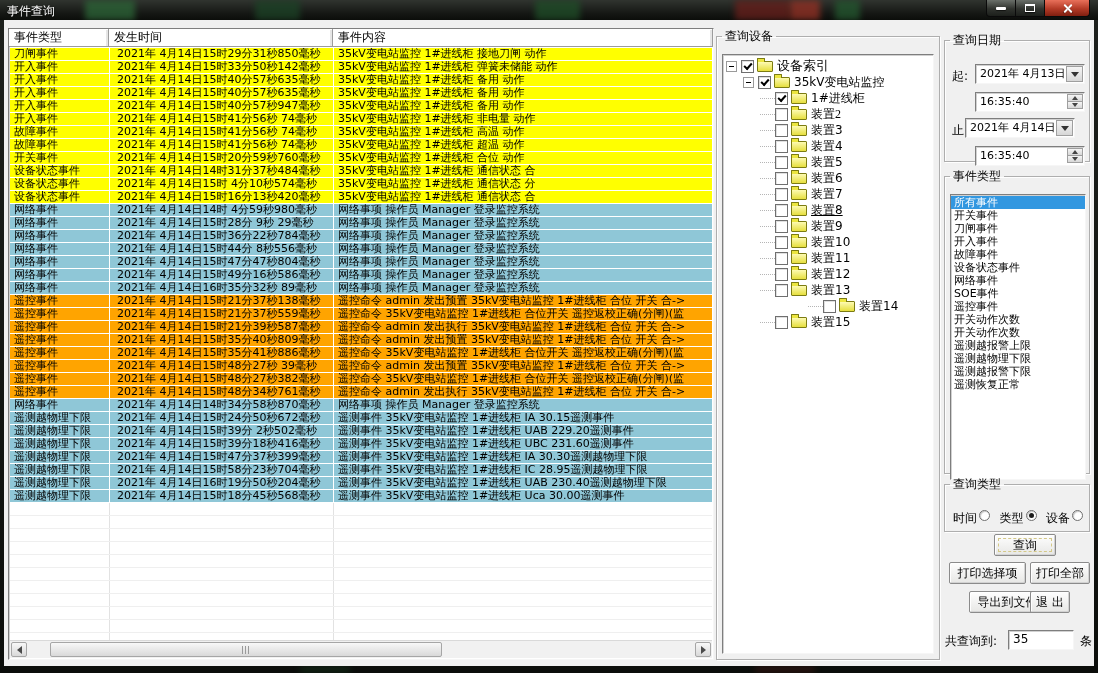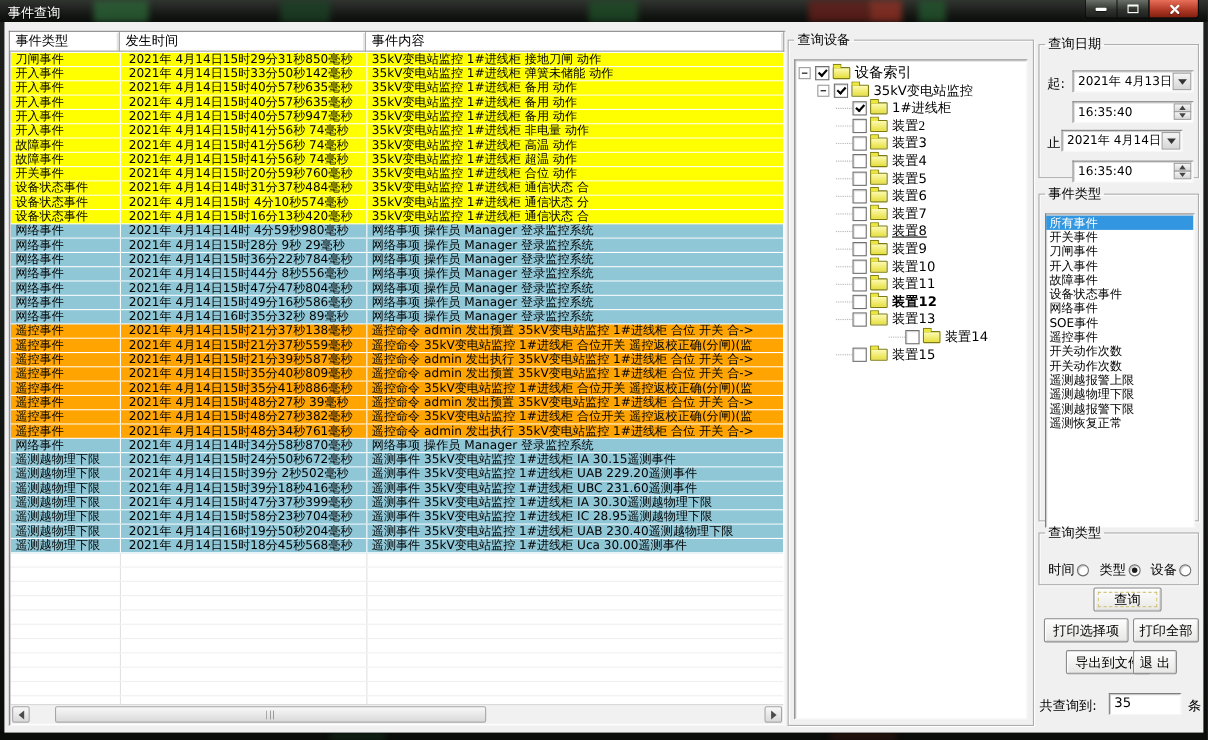--- a/index.html
+++ b/index.html
@@ -107,21 +107,21 @@
   .tri-u8{width:0;height:0;border:3px solid transparent;border-bottom:4px solid #444;margin-top:-3px;}
   .tri-d8{width:0;height:0;border:3px solid transparent;border-top:4px solid #444;margin-bottom:-3px;}
 
   .grp-type{left:940px;top:150px;width:146px;height:304px;}
   .listbox{position:absolute;left:5px;top:12px;width:136px;height:286px;box-sizing:border-box;
            overflow:hidden;padding-top:1px;}
   .li{height:13px;line-height:13px;font-size:11px;padding-left:3px;white-space:nowrap;overflow:hidden;}
 
   .grp-qtype{left:940px;top:458px;width:146px;height:54px;}
   .radio-row{position:absolute;left:8px;right:6px;top:20px;display:flex;justify-content:space-between;}
-  .radio-item{display:flex;align-items:center;font-size:12px;}
+  .radio-item{display:flex;font-size:12px;}
   .radio{width:11px;height:11px;border-radius:50%;border:1px solid #6f6f6f;background:#fff;
          box-sizing:border-box;position:relative;margin-left:2px;box-shadow:inset 1px 1px 1px rgba(0,0,0,.22);}
   .radio.selected::after{content:"";position:absolute;left:2px;top:2px;width:5px;height:5px;
          border-radius:50%;background:#1c1c1c;}
 
   .btn3d{position:absolute;box-sizing:border-box;font-size:12px;text-align:center;height:22px;
          line-height:20px;background:linear-gradient(#fefefe,#e7e7e5);border:1px solid #8b8b8b;
          border-radius:2px;box-shadow:inset 1px 1px 0 #fff,inset -1px -1px 0 #d2d2d2;
          white-space:nowrap;overflow:hidden;}
   .btn-query{left:990px;top:514px;width:62px;}
@@ -494,21 +494,21 @@
           <div class="cbx"></div>
           <div class="folder"></div>
           <div class="tlabel">装置10</div>
         </div>
         <div class="tree-row" style="padding-left: 37px;">
           <div class="tree-spacer"></div>
           <div class="cbx"></div>
           <div class="folder"></div>
           <div class="tlabel">装置11</div>
         </div>
-        <div class="tree-row" style="padding-left: 37px; font-weight: bold;">
+        <div class="tree-row" style="padding-left: 37px;">
           <div class="tree-spacer"></div>
           <div class="cbx"></div>
           <div class="folder"></div>
           <div class="tlabel">装置12</div>
         </div>
         <div class="tree-row" style="padding-left: 37px;">
           <div class="tree-spacer"></div>
           <div class="cbx"></div>
           <div class="folder"></div>
           <div class="tlabel">装置13</div>

